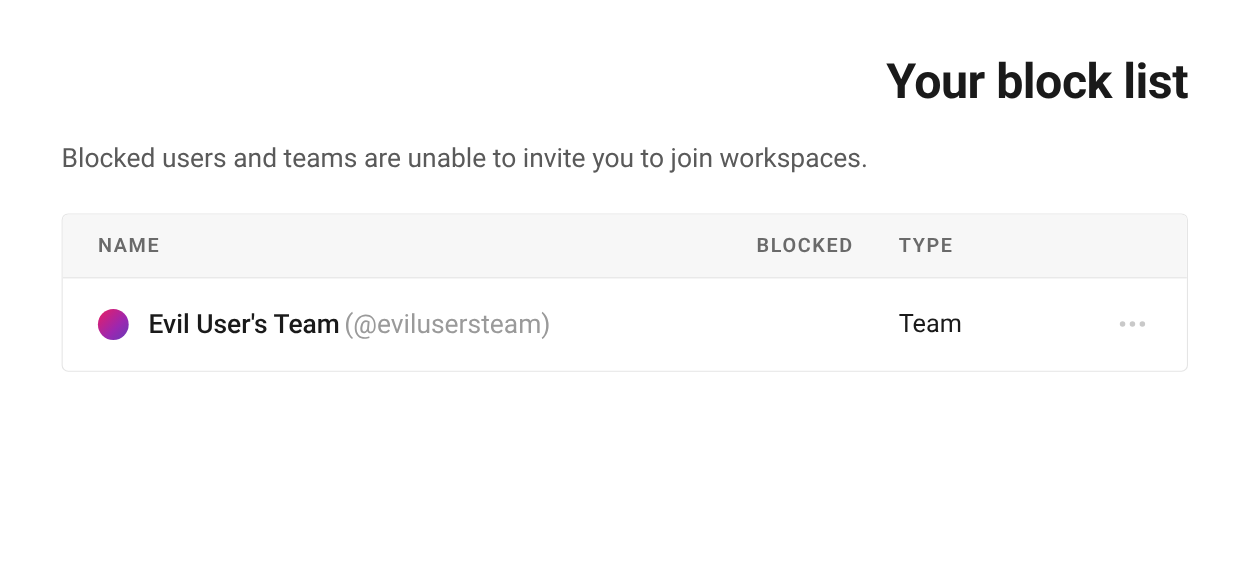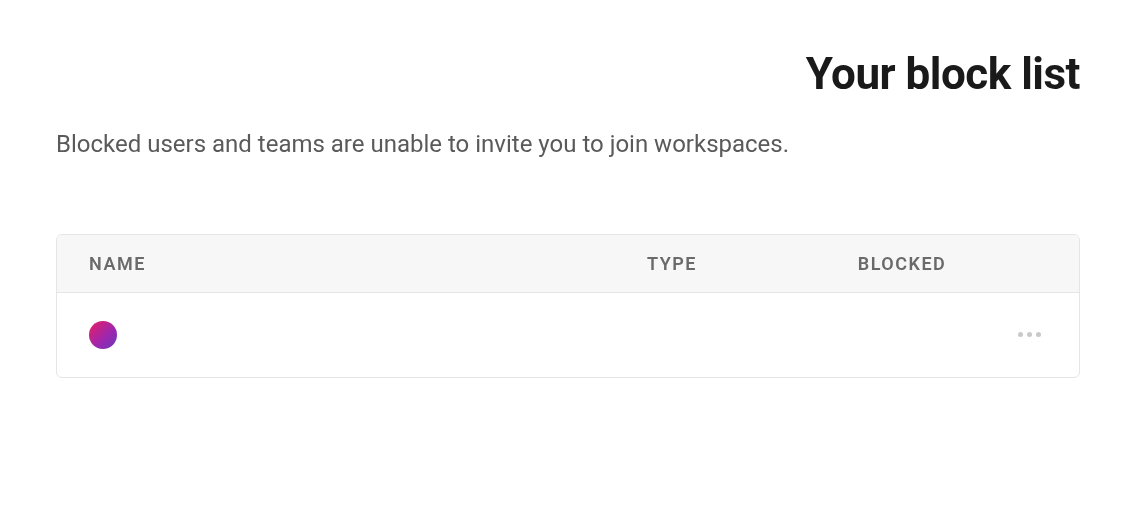--- a/index.html
+++ b/index.html
@@ -14,28 +14,28 @@
       font-size: 44px;
       font-weight: 700;
       color: #1a1a1a;
       margin-bottom: 28px;
       letter-spacing: -0.5px;
       text-align: right;
     }
     .page-description {
       font-size: 24px;
       color: #5a5a5a;
-      margin-bottom: 72px;
       line-height: 1.4;
     }
     .block-table {
       border: 1px solid #e5e5e5;
       border-radius: 6px;
       overflow: hidden;
       width: 100%;
+      margin-top: 32px;
     }
     .table-header {
       display: flex;
       background: #f7f7f7;
       border-bottom: 1px solid #e5e5e5;
       padding: 18px 32px;
     }
     .table-header .col {
       font-size: 18px;
       font-weight: 600;
@@ -109,29 +109,34 @@
   </style>
 </head>
 <body>
 
 <h1 class="page-title">Your block list</h1>
 <p class="page-description">Blocked users and teams are unable to invite you to join workspaces.</p>
 
 <div class="block-table">
   <div class="table-header">
     <div class="col col-name">NAME</div>
+    <div class="col col-blocked">BLOCKED</div>
     <div class="col col-type">TYPE</div>
-    <div class="col col-blocked">BLOCKED</div>
     <div class="col col-action"></div>
   </div>
 
   <div class="table-row">
     <div class="name-cell">
       <div class="avatar"></div>
+      <div>
+        <span class="name-text">Evil User's Team</span>
+        <span class="handle-text">(@evilusersteam)</span>
+      </div>
     </div>
+    <div class="type-cell">Team</div>
     <div class="action-cell">
       <button class="more-btn" aria-label="More actions">
         <span class="dot"></span>
         <span class="dot"></span>
         <span class="dot"></span>
       </button>
     </div>
   </div>
 </div>
 

